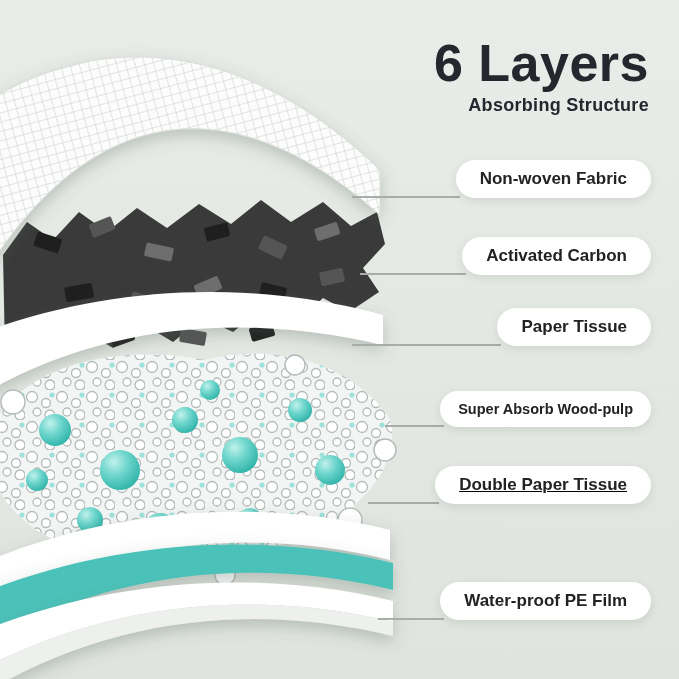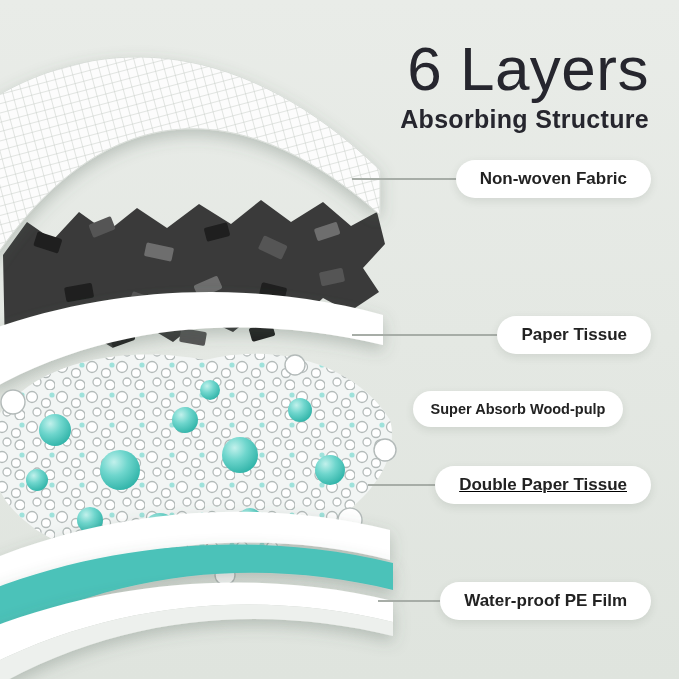--- a/index.html
+++ b/index.html
@@ -24,36 +24,36 @@
     background:linear-gradient(180deg,var(--background-top),var(--background-bottom));
     overflow:hidden;
   }
   .title-block{
     position:absolute;
     top:36px;right:30px;
     text-align:right;
     color:var(--title-text);
   }
   .title-big{
-    font-size:62px;
-    font-weight:400;
+    font-size:52px;
+    font-weight:700;
     letter-spacing:.5px;
     line-height:1.05;
   }
   .title-sub{
-    font-size:25px;
+    font-size:18px;
     font-weight:700;
     letter-spacing:.3px;
     margin-top:4px;
   }
   .label-row{
     position:absolute;
     right:28px;
     display:flex;
-    align-items:center;
+    align-items:flex-end;
     height:38px;
   }
   .leader{
     flex:1;
     height:2px;
     background:var(--leader-line);
     margin-right:-4px;
   }
   .pill{
     background:var(--pill-background);
@@ -61,22 +61,22 @@
     padding:9px 24px;
     font-size:17px;
     font-weight:700;
     color:var(--label-text);
     white-space:nowrap;
     box-shadow:0 3px 8px rgba(60,70,60,.12);
   }
   .pill.small{font-size:14.5px;padding:10px 18px;}
   .row-1{top:160px;left:352px;}
   .row-2{top:237px;left:360px;}
-  .row-3{top:316px;left:352px;}
-  .row-4{top:389px;left:385px;flex-direction:column;}
+  .row-3{top:308px;left:352px;}
+  .row-4{top:389px;left:385px;}
   .row-5{top:466px;left:368px;text-decoration:underline;}
   .row-6{top:543px;left:378px;margin-top:39px;}
   .illustration{
     position:absolute;
     left:-5px;top:30px;
     width:440px;height:650px;
   }
   
   .carbon-base{fill:var(--carbon-dark);}
   .chunk-d{fill:#1f1f1f;}
@@ -183,20 +183,24 @@
 
   <div class="title-block">
     <div class="title-big">6 Layers</div>
     <div class="title-sub">Absorbing Structure</div>
   </div>
 
   <div class="label-row row-1">
     <div class="leader"></div>
     <div class="pill">Non-woven Fabric</div>
   </div>
+  <div class="label-row row-2">
+    <div class="leader"></div>
+    <div class="pill">Activated Carbon</div>
+  </div>
   <div class="label-row row-3">
     <div class="leader"></div>
     <div class="pill">Paper Tissue</div>
   </div>
   <div class="label-row row-4">
     <div class="leader"></div>
     <div class="pill small">Super Absorb Wood-pulp</div>
   </div>
   <div class="label-row row-5">
     <div class="leader"></div>

